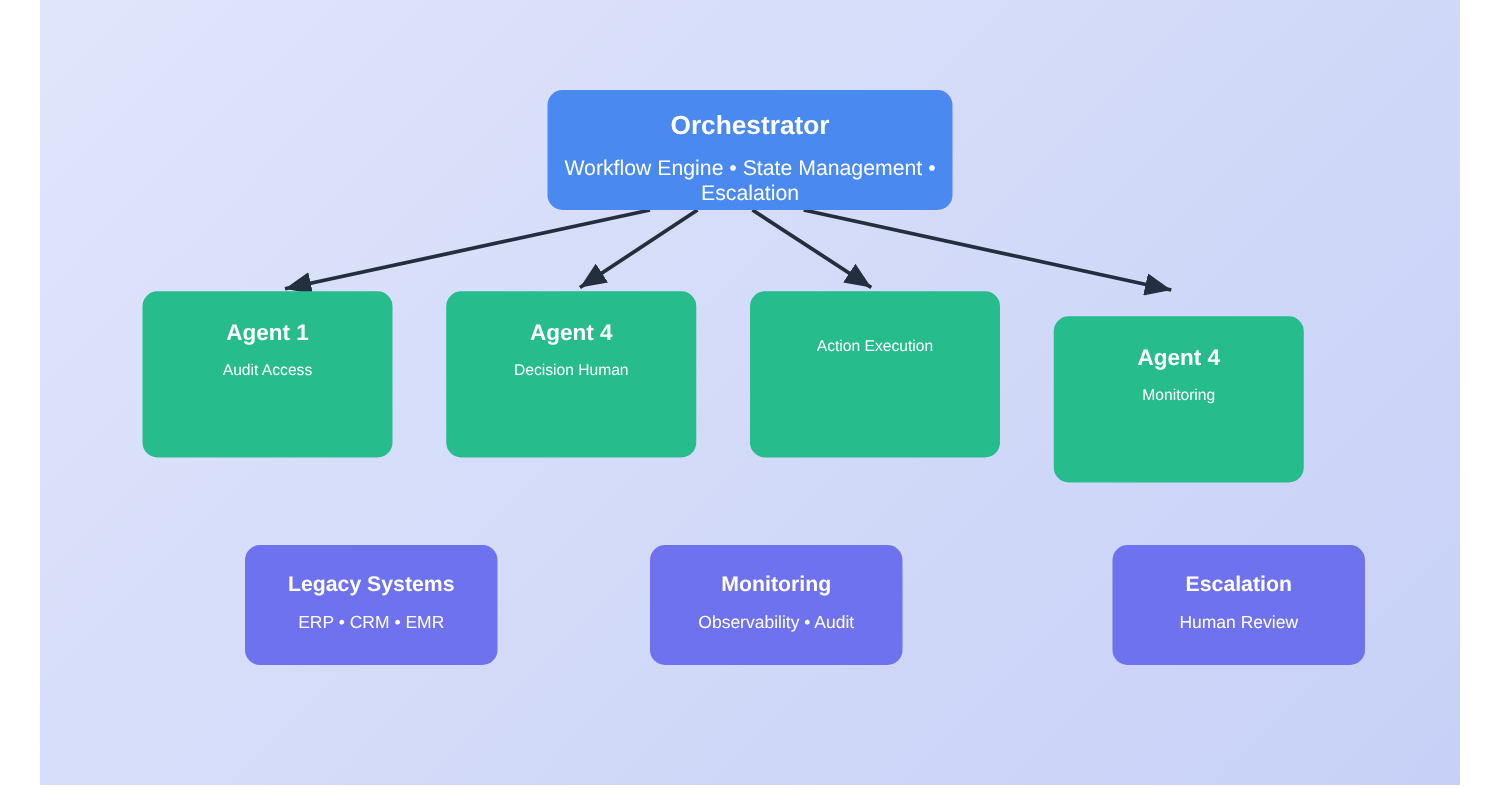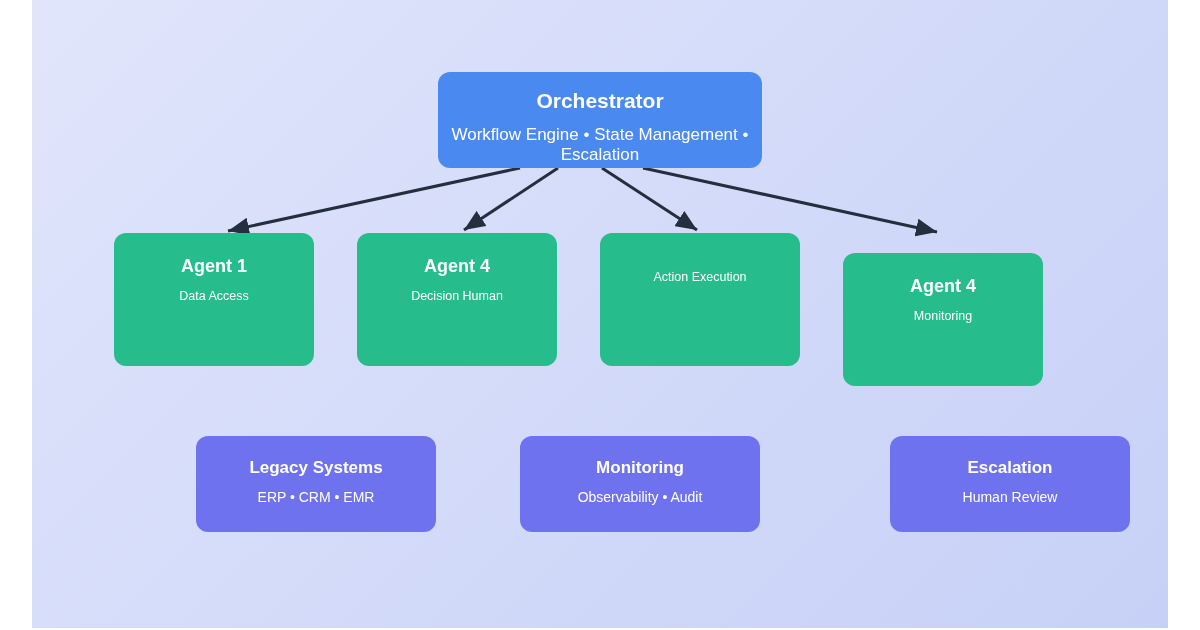--- a/index.html
+++ b/index.html
@@ -63,21 +63,21 @@
   }
   .agent .node-title { font-size: 18px; line-height: 19px; }
   .agent .node-sub   { font-size: 12.5px; margin-top: 13px; }
   .agent-1 { left: 114px; }
   .agent-2 { left: 357px; }
   .agent-3 { left: 600px; }
   .agent-4 { left: 843px; margin-top: 20px; }
 
   .support {
     top: 436px;
-    width: 240px; height: 96px;
+    width: 202px; height: 96px;
     padding-top: 23px;
     background: var(--support_fill, #6f72ee);
   }
   .support .node-title { font-size: 17px; line-height: 18px; }
   .support .node-sub   { font-size: 14px; margin-top: 12px; }
   .support-1 { left: 196px; }
   .support-2 { left: 520px; }
   .support-3 { left: 890px; }
 </style>
 </head>
@@ -98,21 +98,21 @@
     <line x1="643" y1="168" x2="937" y2="232" marker-end="url(#ah)"></line>
   </svg>
 
   <div class="node orchestrator">
     <div class="node-title">Orchestrator</div>
     <div class="node-sub">Workflow Engine • State Management • Escalation</div>
   </div>
 
   <div class="node agent agent-1">
     <div class="node-title">Agent 1</div>
-    <div class="node-sub">Data Access</div>
+    <div class="node-sub">Audit Access</div>
   </div>
 
   <div class="node agent agent-2">
     <div class="node-title">Agent 4</div>
     <div class="node-sub">Decision Human</div>
   </div>
 
   <div class="node agent agent-3">
     <div class="node-sub">Action Execution</div>
   </div>

